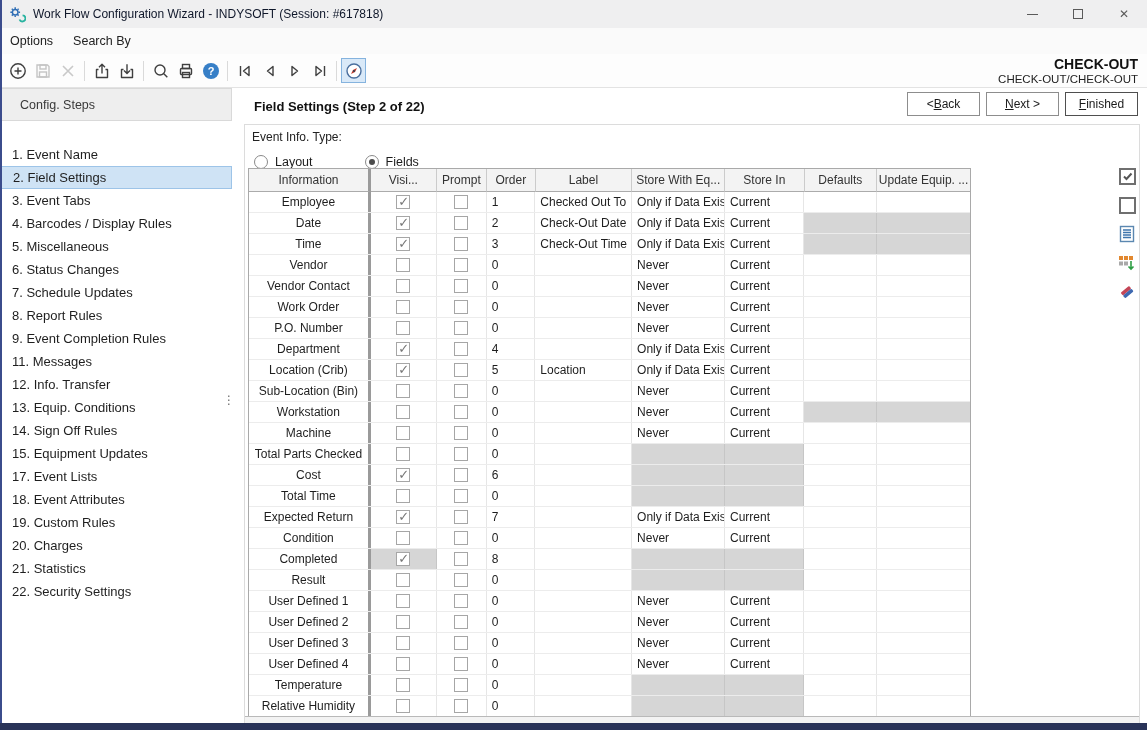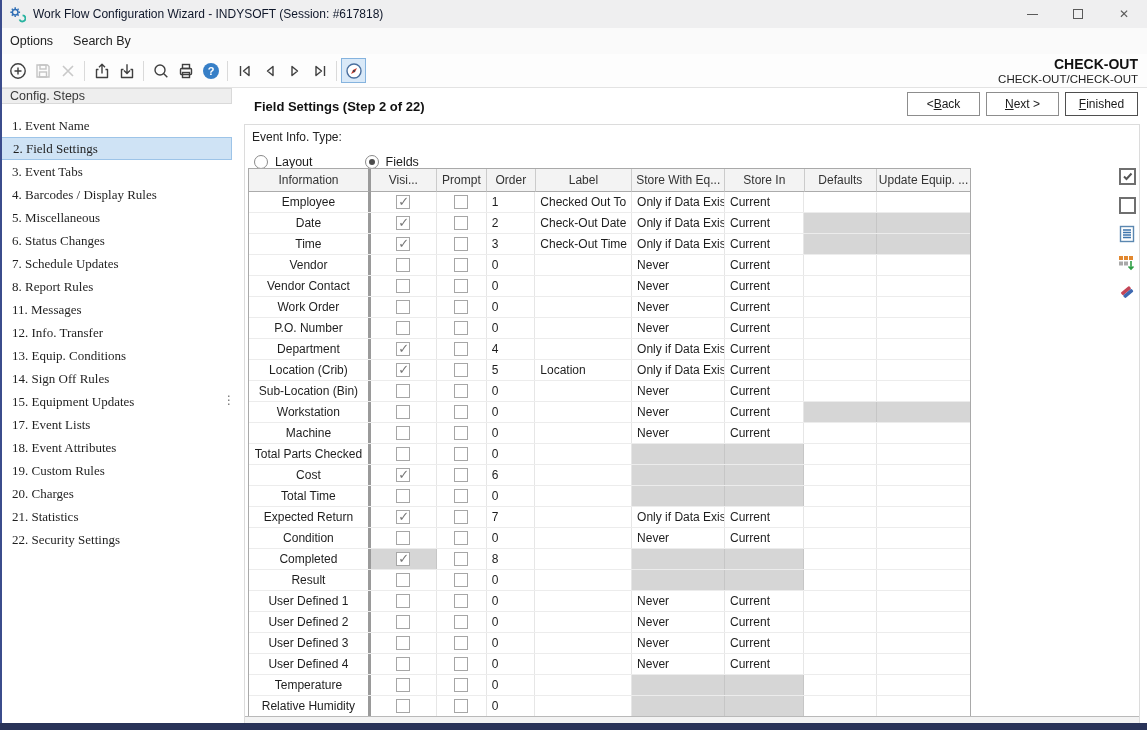--- a/index.html
+++ b/index.html
@@ -19,22 +19,22 @@
   .toolbar{position:absolute;left:0;top:54px;width:1147px;height:34px;background:#fdfdfd;border-bottom:1px solid #e3e3e3;display:flex;align-items:center;padding-left:5px;}
   .tbtn{width:25px;height:25px;display:flex;align-items:center;justify-content:center;border:1px solid transparent;}
   .tbtn.active{background:#d9e9f8;border:1px solid #85b3de;}
   .tsep{width:1px;height:20px;background:#dadada;margin:0 4px;}
   
   .context{position:absolute;top:56px;right:9px;text-align:right;}
   .context-title{font-size:14px;font-weight:bold;color:#111;}
   .context-sub{font-size:11.5px;color:#222;margin-top:1px;}
   
   .sidebar{position:absolute;left:0;top:88px;width:232px;bottom:7px;background:#fff;}
-  .sidebar-header{height:16px;background:#eeeeee;border:1px solid #d9d9d9;border-left:none;display:flex;align-items:center;padding-left:10px;font-size:12.5px;color:#3a3a3a;}
-  .side-list{padding-top:10px;font-family:Liberation Serif, serif;}
+  .sidebar-header{height:33px;background:#eeeeee;border:1px solid #d9d9d9;border-left:none;display:flex;align-items:center;padding-left:20px;font-size:12.5px;color:#3a3a3a;}
+  .side-list{padding-top:22px;}
   .side-item{height:23px;line-height:23px;padding-left:12px;font-size:13px;color:#1f1f1f;white-space:nowrap;overflow:hidden;}
   .side-item.selected{background:#cfe3f5;border:1px solid #9dc4e8;line-height:21px;height:23px;}
   .splitter{position:absolute;right:-3px;top:307px;color:#6e6e6e;font-size:12px;line-height:10px;}
   
   .main-title{position:absolute;left:254px;top:99px;font-weight:bold;font-size:13px;color:#111;}
   .nav-buttons{position:absolute;top:92px;right:9px;display:flex;gap:6px;}
   .wbtn{width:73px;height:24px;background:#fff;border:1px solid #8d8d8d;font-size:12px;color:#1a1a1a;
         display:flex;align-items:center;justify-content:center;font-family:inherit;}
   .wbtn.finished{border-color:#4f4f4f;}
   .u{text-decoration:underline;}
@@ -212,20 +212,21 @@
     <div class="sidebar-header">Config. Steps</div>
     <div class="side-list">
         <div class="side-item">1. Event Name</div>
         <div class="side-item selected">2. Field Settings</div>
         <div class="side-item">3. Event Tabs</div>
         <div class="side-item">4. Barcodes / Display Rules</div>
         <div class="side-item">5. Miscellaneous</div>
         <div class="side-item">6. Status Changes</div>
         <div class="side-item">7. Schedule Updates</div>
         <div class="side-item">8. Report Rules</div>
+        <div class="side-item">9. Event Completion Rules</div>
         <div class="side-item">11. Messages</div>
         <div class="side-item">12. Info. Transfer</div>
         <div class="side-item">13. Equip. Conditions</div>
         <div class="side-item">14. Sign Off Rules</div>
         <div class="side-item">15. Equipment Updates</div>
         <div class="side-item">17. Event Lists</div>
         <div class="side-item">18. Event Attributes</div>
         <div class="side-item">19. Custom Rules</div>
         <div class="side-item">20. Charges</div>
         <div class="side-item">21. Statistics</div>

